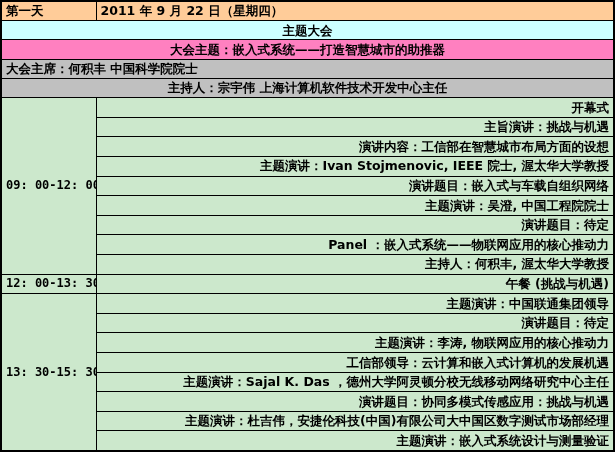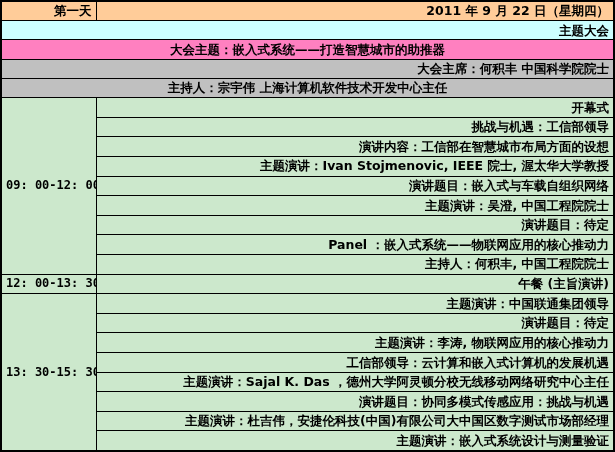--- a/index.html
+++ b/index.html
@@ -10,24 +10,24 @@
     font-family:"DejaVu Sans","Liberation Sans",sans-serif;
     font-size:12.5px;font-weight:bold;color:#000;
     border:2px solid var(--border,#000);
   }
   table.agenda td{
     border:1px solid var(--border,#000);
     padding:1px 4px;overflow:hidden;white-space:nowrap;
     line-height:1.25;
   }
   col.time-col{width:95px;}
-  .r-day{background:var(--orange,#FFCC99);text-align:right;height:16px;padding-left:7px;}
-  .r-session{background:var(--cyan,#CCFFFF);text-align:right;height:17px;margin-top:41px;}
+  .r-day{background:var(--orange,#FFCC99);text-align:left;height:16px;padding-left:7px;}
+  .r-session{background:var(--cyan,#CCFFFF);text-align:center;height:17px;margin-top:41px;}
   .r-theme{background:var(--pink,#FF80C0);text-align:center;height:14px;padding-left:23px;}
-  .r-chair{background:var(--gray,#C0C0C0);text-align:right;height:18px;}
+  .r-chair{background:var(--gray,#C0C0C0);text-align:left;height:18px;}
   .r-host{background:var(--gray,#C0C0C0);text-align:center;height:18px;}
   .body-row{height:19px;}
   .body-row td{background:var(--green,#CCE8CC);}
   td.time-cell{
     text-align:center;vertical-align:middle;
     font-family:"DejaVu Sans Mono","Liberation Mono",monospace;
     font-weight:bold;font-size:12px;
   }
   td.item-cell{text-align:right;padding-left:8px;}
 </style>
@@ -57,47 +57,47 @@
   </tr>
   <tr class="r-host">
     <td colspan="2">主持人：宗宇伟   上海计算机软件技术开发中心主任</td>
   </tr>
 
   <tr class="body-row">
     <td class="time-cell" rowspan="9">09: 00-12: 00</td>
     <td class="item-cell">开幕式</td>
   </tr>
   <tr class="body-row">
-          <td class="item-cell">挑战与机遇：工信部领导</td>
+          <td class="item-cell">主旨演讲：挑战与机遇</td>
         </tr>
   <tr class="body-row">
           <td class="item-cell">演讲内容：工信部在智慧城市布局方面的设想</td>
         </tr>
   <tr class="body-row">
           <td class="item-cell">主题演讲：Ivan Stojmenovic, IEEE 院士, 渥太华大学教授</td>
         </tr>
   <tr class="body-row">
           <td class="item-cell">演讲题目：嵌入式与车载自组织网络</td>
         </tr>
   <tr class="body-row">
           <td class="item-cell">主题演讲：吴澄, 中国工程院院士</td>
         </tr>
   <tr class="body-row">
           <td class="item-cell">演讲题目：待定</td>
         </tr>
   <tr class="body-row">
           <td class="item-cell">Panel ：嵌入式系统——物联网应用的核心推动力</td>
         </tr>
   <tr class="body-row">
-          <td class="item-cell">主持人：何积丰, 中国工程院院士</td>
+          <td class="item-cell">主持人：何积丰, 渥太华大学教授</td>
         </tr>
 
   <tr class="body-row">
     <td class="time-cell">12: 00-13: 30</td>
-    <td class="item-cell">午餐 (主旨演讲)</td>
+    <td class="item-cell">午餐 (挑战与机遇)</td>
   </tr>
 
   <tr class="body-row">
     <td class="time-cell" rowspan="8">13: 30-15: 30</td>
     <td class="item-cell">主题演讲：中国联通集团领导</td>
   </tr>
   <tr class="body-row">
           <td class="item-cell">演讲题目：待定</td>
         </tr>
   <tr class="body-row">

